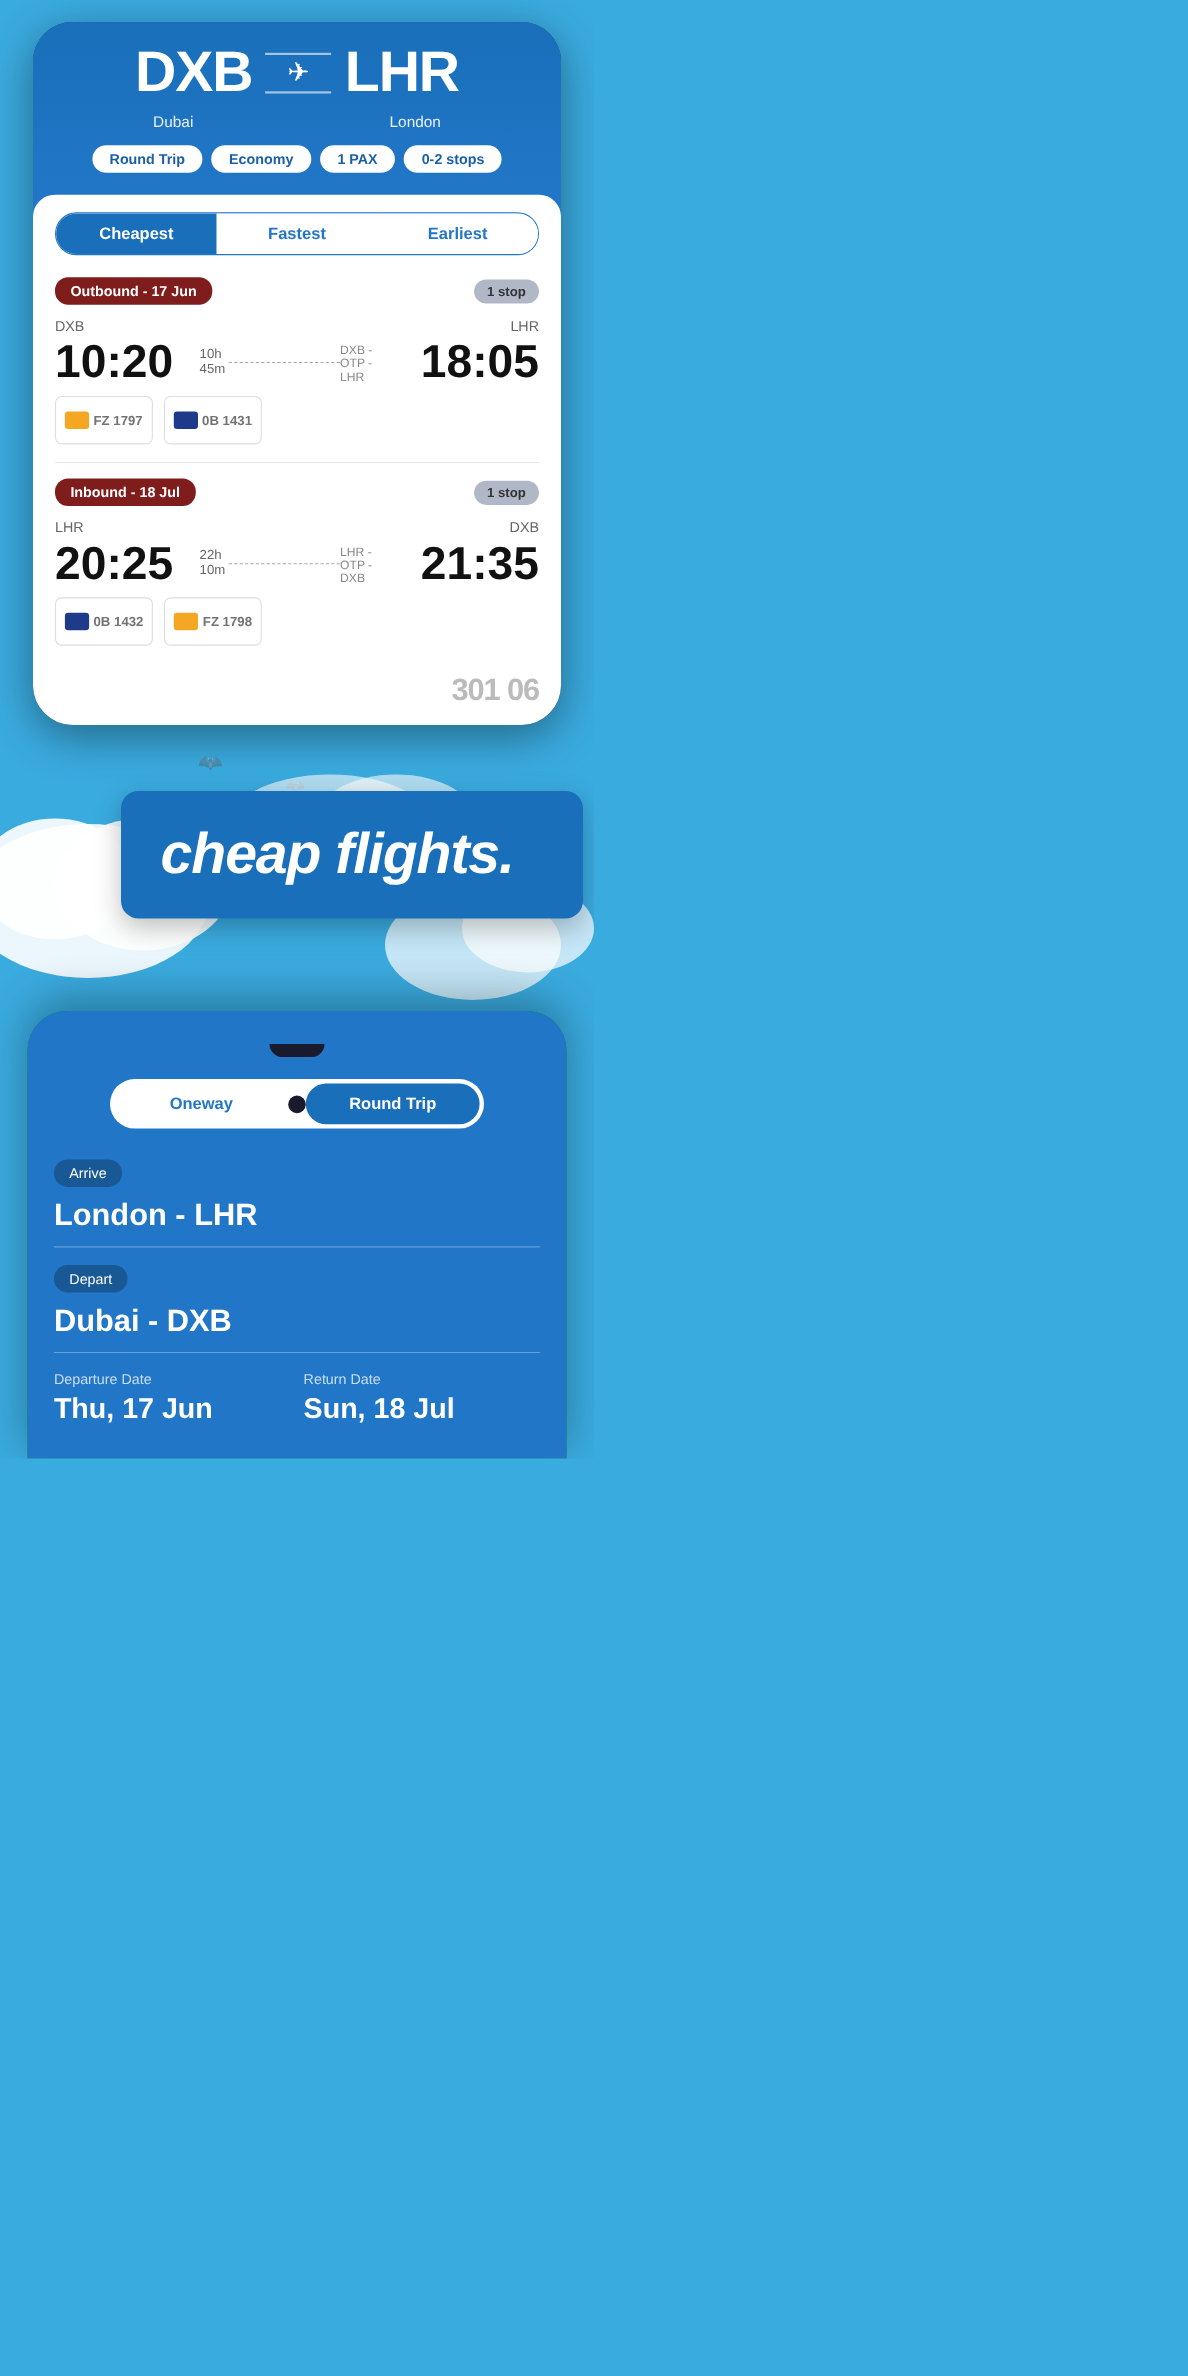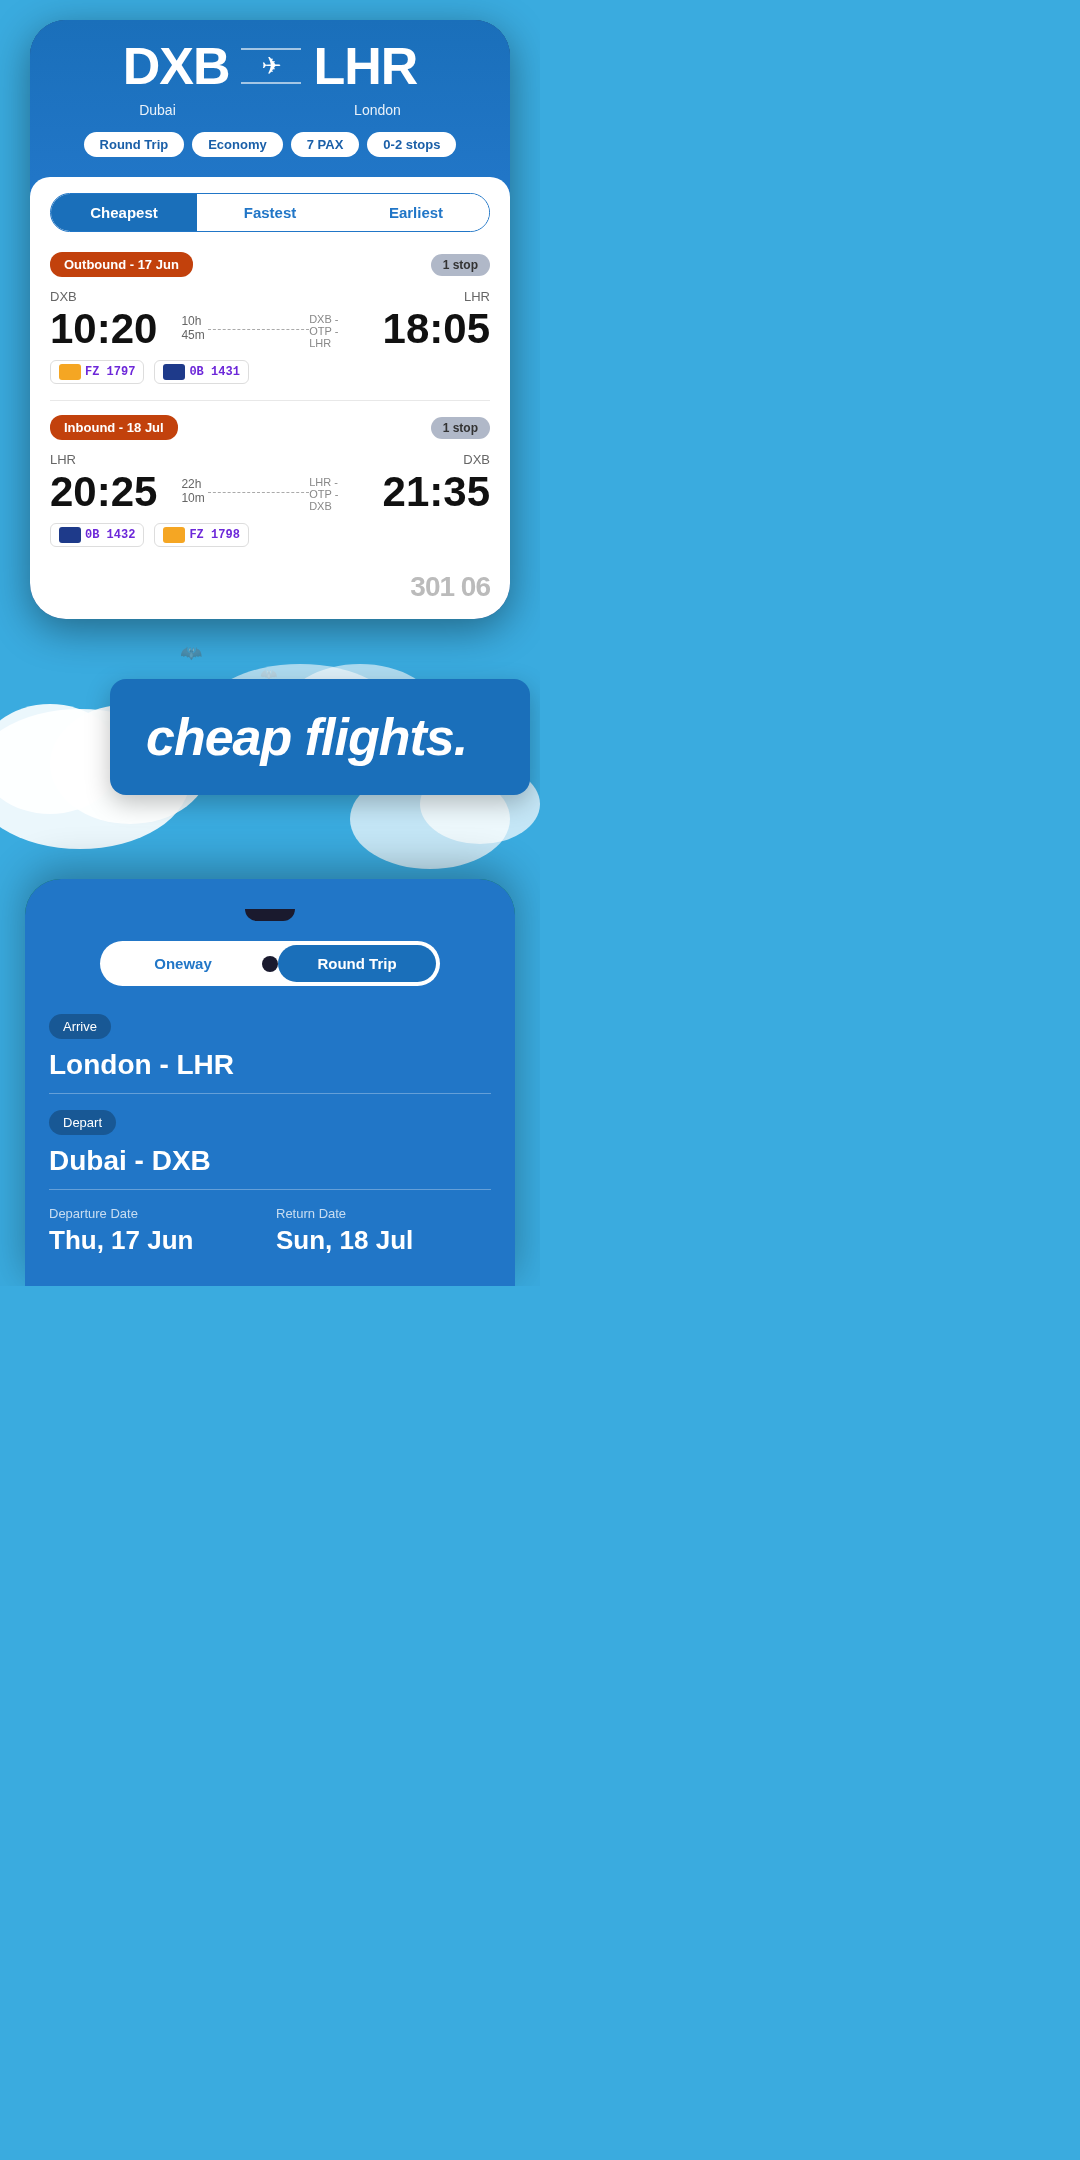--- a/index.html
+++ b/index.html
@@ -133,21 +133,21 @@
     }
 
     .section-header {
       display: flex;
       justify-content: space-between;
       align-items: center;
       margin-bottom: 12px;
     }
 
     .section-badge {
-      background: #c2410c;
+      background: #7f1d1d;
       color: white;
       border-radius: 12px;
       padding: 5px 14px;
       font-size: 13px;
       font-weight: 700;
     }
 
     .stop-badge {
       background: #b0b8c8;
       color: #333;
@@ -213,25 +213,24 @@
       align-items: center;
       gap: 10px;
     }
 
     .airline-badge {
       display: flex;
       align-items: center;
       gap: 4px;
       border: 1px solid #ddd;
       border-radius: 6px;
-      padding: 3px 8px;
+      padding: 13px 8px;
       font-size: 12px;
       font-weight: 600;
-      color: #6d28d9;
-      font-family: Liberation Mono, monospace;
+      color: #737373;
     }
 
     .airline-logo {
       width: 22px;
       height: 16px;
       border-radius: 3px;
       display: inline-block;
     }
 
     .logo-flydubai {
@@ -401,21 +400,21 @@
           <div class="airport-code">LHR</div>
         </div>
       </div>
       <div class="airport-names">
         <div class="airport-city">Dubai</div>
         <div class="airport-city">London</div>
       </div>
       <div class="filter-pills">
         <div class="filter-pill">Round Trip</div>
         <div class="filter-pill">Economy</div>
-        <div class="filter-pill">7 PAX</div>
+        <div class="filter-pill">1 PAX</div>
         <div class="filter-pill">0-2 stops</div>
       </div>
     </div>
 
     <div class="content-area">
 
       <div class="tabs">
         <div class="tab active">Cheapest</div>
         <div class="tab">Fastest</div>
         <div class="tab">Earliest</div>

